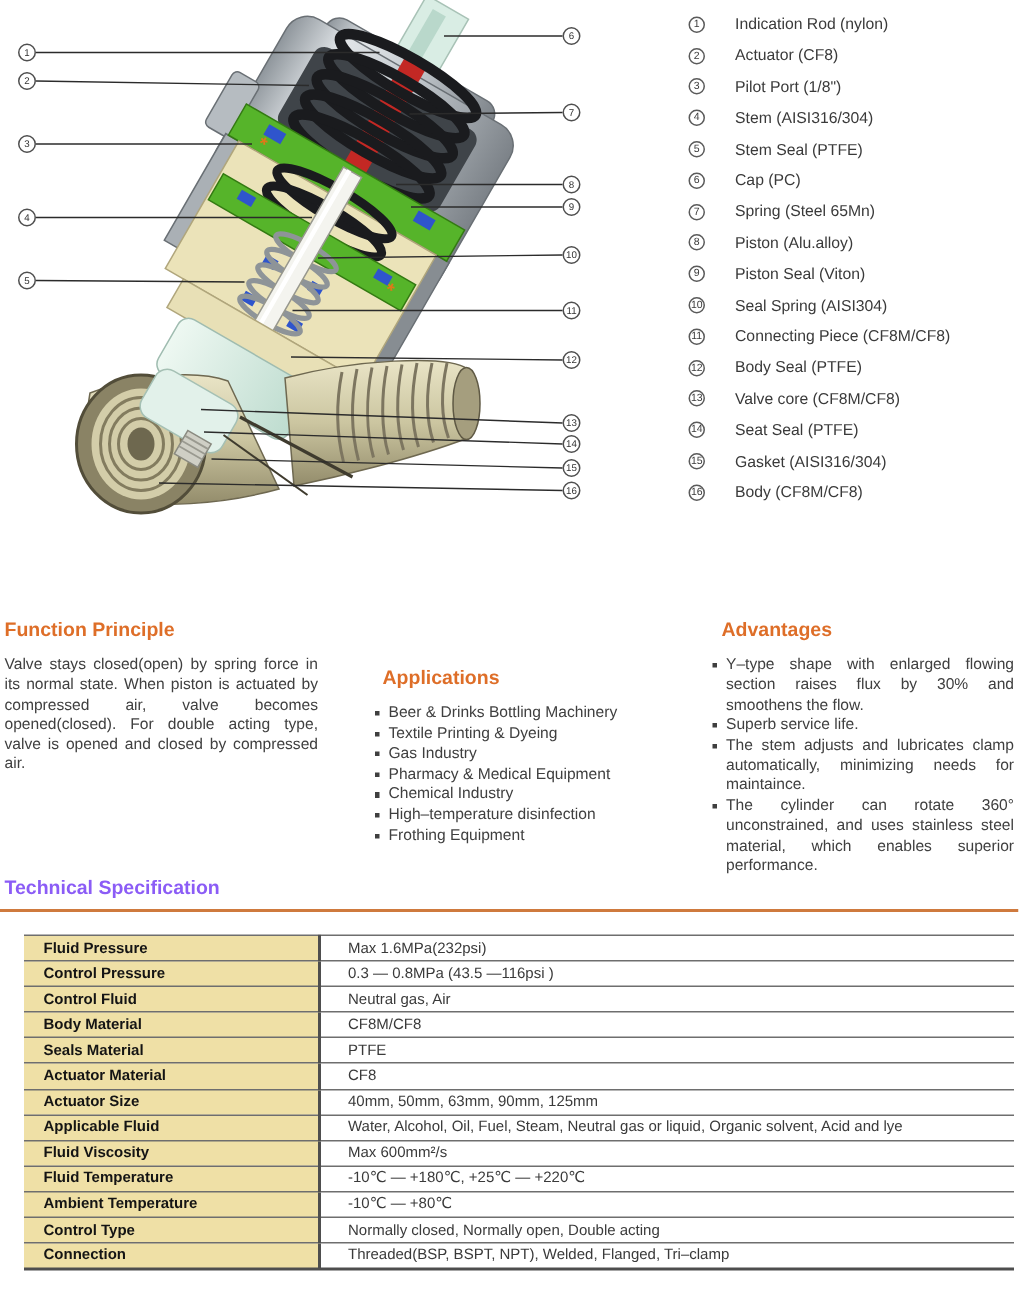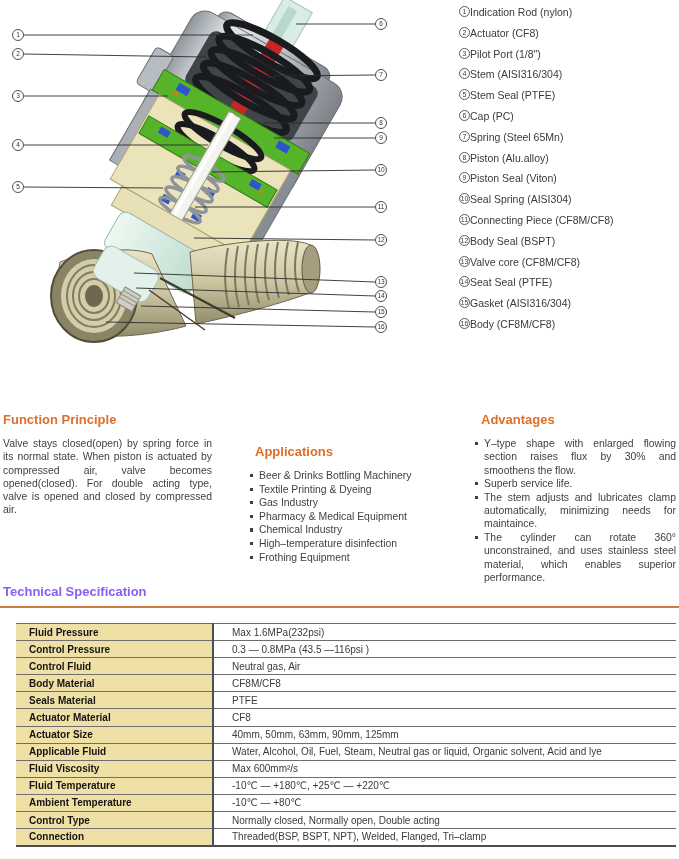--- a/index.html
+++ b/index.html
@@ -6,21 +6,21 @@
   html,body { width:679px; height:859px; background:#fff; overflow:hidden;
     font-family:"Liberation Sans","DejaVu Sans",sans-serif; }
   .page { position:relative; width:679px; height:859px; background:#fff; }
 
   
   .diagram-area { position:absolute; left:0; top:0; width:455px; height:398px; }
   .diagram-area svg { display:block; }
 
   
   .legend { position:absolute; left:459px; top:6px; list-style:none; }
-  .legend li { height:20.8px; display:flex; gap:0; }
+  .legend li { height:20.8px; display:flex; align-items:center; gap:20px; }
   .legend .circ { flex:none; width:11px; height:11px; border:1px solid #5a5a5a;
     border-radius:50%; font-size:7px; line-height:10px; text-align:center; color:#3c3c3c; }
   .legend .lbl { font-size:10.5px; color:#3a3a3a; white-space:nowrap; }
 
   
   .col { position:absolute; top:412px; }
   .col h3 { font-size:13px; font-weight:bold; color:#de6e28; margin-bottom:10px; }
   .col-fp { left:3px; width:209px; }
   .col-fp p { font-size:10.4px; line-height:13.3px; color:#3f3f3f; text-align:justify; }
   .col-app { left:249px; width:175px; }
@@ -279,21 +279,21 @@
       <li>
         <span class="circ">10</span>
         <span class="lbl">Seal Spring (AISI304)</span>
       </li>
       <li>
         <span class="circ">11</span>
         <span class="lbl">Connecting Piece (CF8M/CF8)</span>
       </li>
       <li>
         <span class="circ">12</span>
-        <span class="lbl">Body Seal (BSPT)</span>
+        <span class="lbl">Body Seal (PTFE)</span>
       </li>
       <li>
         <span class="circ">13</span>
         <span class="lbl">Valve core (CF8M/CF8)</span>
       </li>
       <li>
         <span class="circ">14</span>
         <span class="lbl">Seat Seal (PTFE)</span>
       </li>
       <li>

